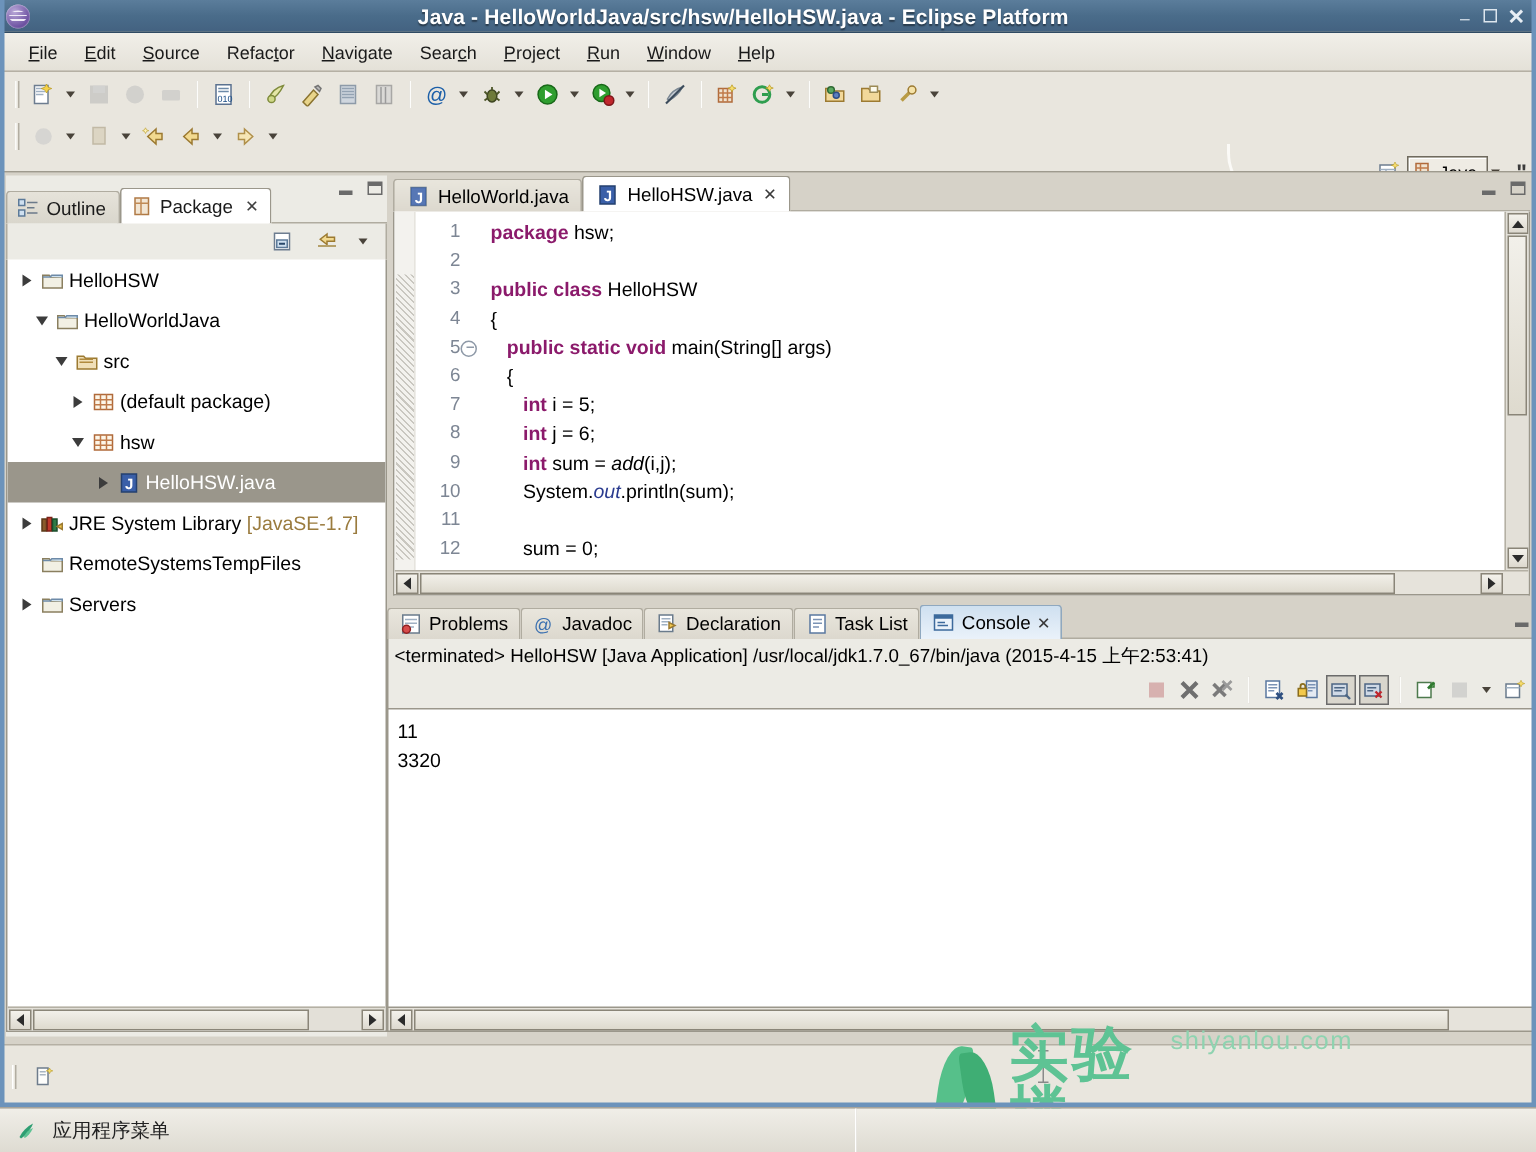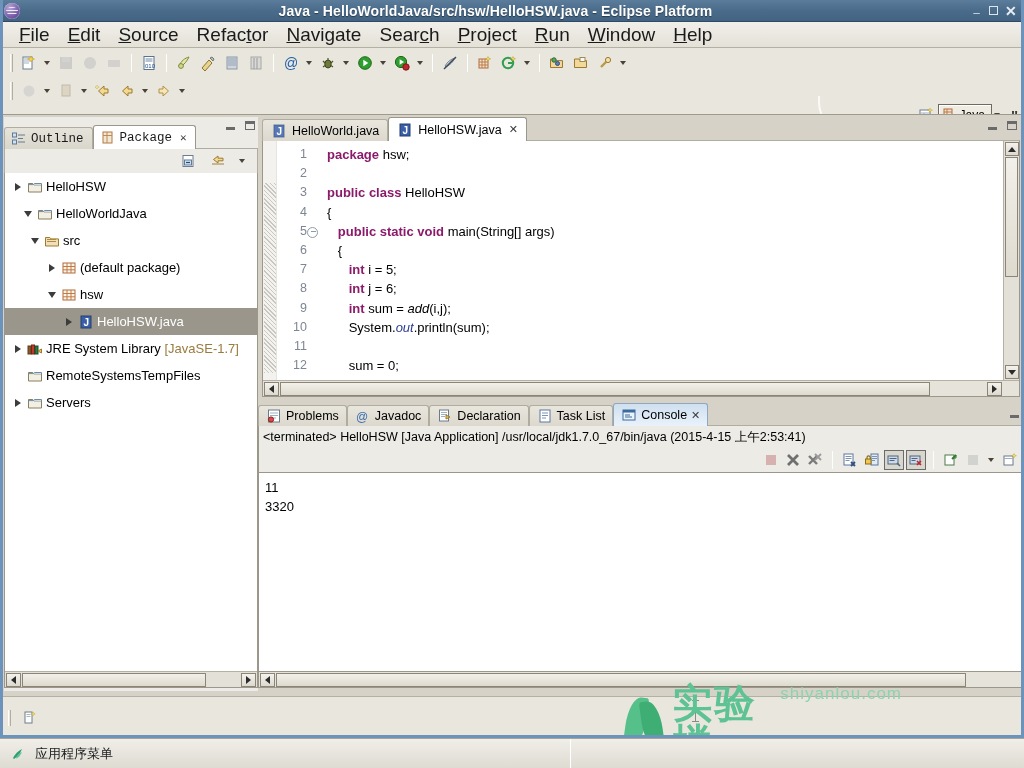--- a/index.html
+++ b/index.html
@@ -44,21 +44,21 @@
   .win-btn.close{ font-size:14px; font-weight:bold; }
 
   
   .menubar{
     position:absolute; left:0; top:22px; width:1024px; height:26px;
     background:linear-gradient(to bottom,#f1efe9,#e4e1d8);
     border-bottom:1px solid #b5b0a4;
     display:flex; align-items:center; padding-left:10px;
   }
   .menu-item{
-    padding:2px 9px; font-size:19px; color:#1a1a1a; cursor:default;
+    padding:2px 9px; font-size:12px; color:#1a1a1a; cursor:default;
   }
   .menu-item u{ text-decoration:underline; }
 
   
   .toolbar-wrap{
     position:absolute; left:0; top:48px; width:1024px; height:67px;
     background:#e9e6de;
     border-bottom:1px solid #9e9a8e;
     overflow:hidden;
   }
@@ -96,21 +96,21 @@
     box-shadow:inset 1px 1px 0 #fff;
   }
   .persp-btn span{ font-size:12px; }
   .dbl-quote{ font-size:15px;font-weight:bold;color:#3b3b3b; margin-left:6px;}
 
   
   .left-panel{
     position:absolute; left:4px; top:117px; width:254px; height:574px;
     background:#ecebe5;
   }
-  .ptabs{ display:flex; align-items:flex-end; height:32px; position:relative;font-family:Liberation Mono, monospace;}
+  .ptabs{ display:flex; align-items:flex-end; height:32px; position:relative;}
   .ptab{
     display:flex;align-items:center;gap:4px;
     height:22px; padding:0 8px 0 6px; font-size:12.5px;
     background:linear-gradient(to bottom,#e6e3da,#d9d6cc);
     border:1px solid #b0aca0;border-bottom:none;
     border-top-left-radius:3px;border-top-right-radius:3px;
     color:#1a1a1a;
   }
   .ptab.active{
     background:#fff; height:24px; border-color:#9b978b;
@@ -564,21 +564,21 @@
             <span class="tlabel">HelloHSW</span>
           </div>
           <div class="trow" style="padding-left: 16px;">
             <span class="twist d"></span>
             <span style="width: 16px; height: 16px; display: inline-block; margin-left: 2px;"><svg viewBox="0 0 16 16" width="16" height="16">
                 <path d="M1.5 13V4.5h4.3l1.2 1.4h7.5V13z" fill="#f2f0e4" stroke="#8a7f5f"></path>
                 <path d="M1.5 5.6h5l1-1.1h7V6" fill="#cfe2f0" stroke="#6d8aa8"></path>
               </svg></span>
             <span class="tlabel">HelloWorldJava</span>
           </div>
-          <div class="trow" style="padding-left: 23px;">
+          <div class="trow" style="padding-left: 29px;">
             <span class="twist d"></span>
             <span style="width: 16px; height: 16px; display: inline-block; margin-left: 2px;"><svg viewBox="0 0 16 16" width="16" height="16">
                 <path d="M1.5 13V4.5h4.3l1.2 1.4h7.5V13z" fill="#f0dfb8" stroke="#9c7a31"></path>
                 <path d="M3 6.5h9M3 8.5h9" stroke="#b08a3e"></path>
               </svg></span>
             <span class="tlabel">src</span>
           </div>
           <div class="trow" style="padding-left: 40px;">
             <span class="twist r"></span>
             <span style="width: 16px; height: 16px; display: inline-block; margin-left: 2px;"><svg viewBox="0 0 16 16" width="16" height="16">

